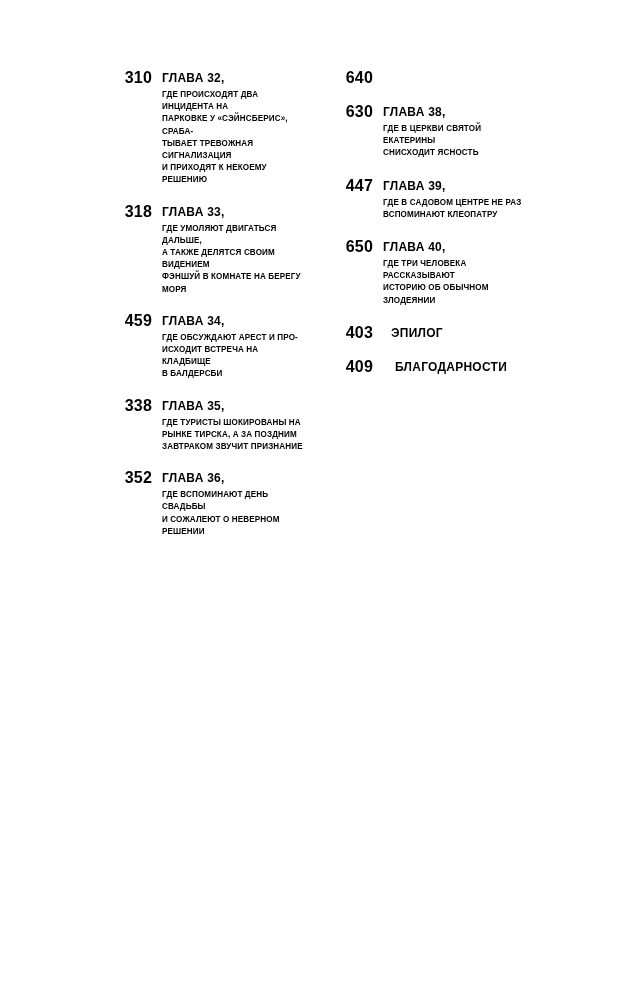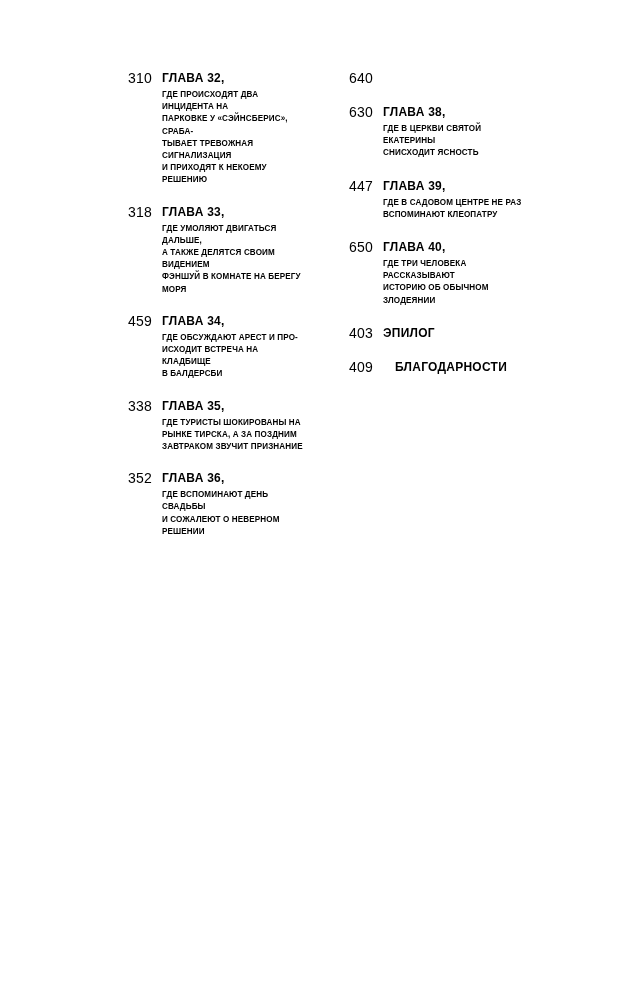--- a/index.html
+++ b/index.html
@@ -39,22 +39,22 @@
   .entry {
     display: flex;
     flex-direction: row;
     align-items: flex-start;
     margin-bottom: 18px;
   }
   .page-num {
     width: 34px;
     flex: 0 0 34px;
     text-align: right;
-    font-weight: normal;
-    font-size: 14px;
+    font-weight: bold;
+    font-size: 16px;
     letter-spacing: 0.2px;
     line-height: 14px;
     padding-top: 1px;
     color: #000;
   }
   .entry-body {
     padding-left: 10px;
     flex: 1 1 auto;
   }
   .chapter-title {
@@ -78,21 +78,21 @@
     transform: scaleX(0.94);
     transform-origin: left center;
     white-space: pre-line;
   }
   .entry.epilog .chapter-title,
   .entry.thanks .chapter-title {
     margin-bottom: 0;
   }
   .entry.epilog .entry-body,
   .entry.thanks .entry-body {
-    padding-left: 10px;
+    padding-left: 18px;
   }
   .entry.thanks .entry-body {
     padding-left: 22px;
   }
   .entry.epilog { margin-bottom: 14px; }
   .entry.thanks { margin-bottom: 14px; }
   .col-right .entry { margin-bottom: 19px; }
 </style>
 </head>
 <body>

